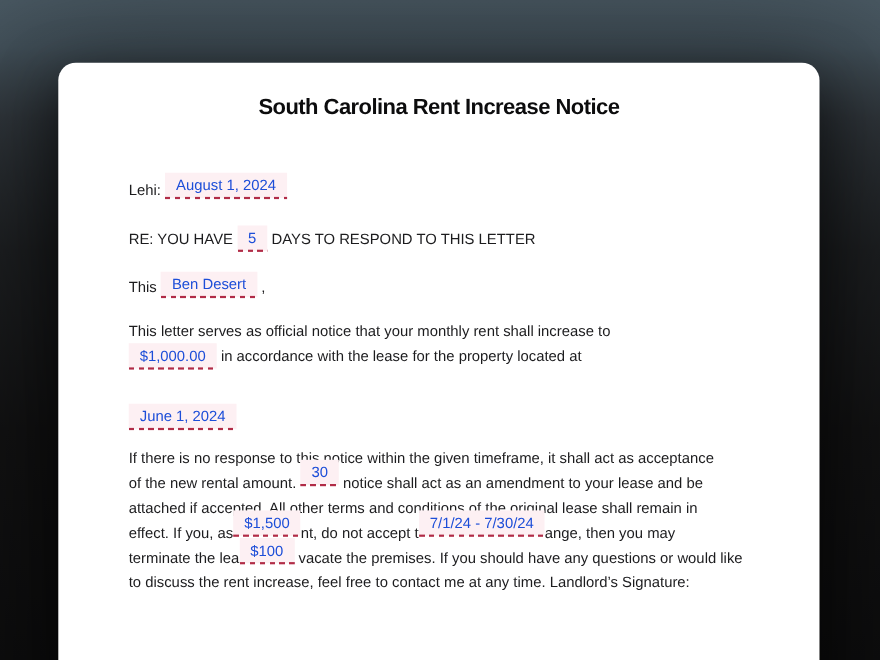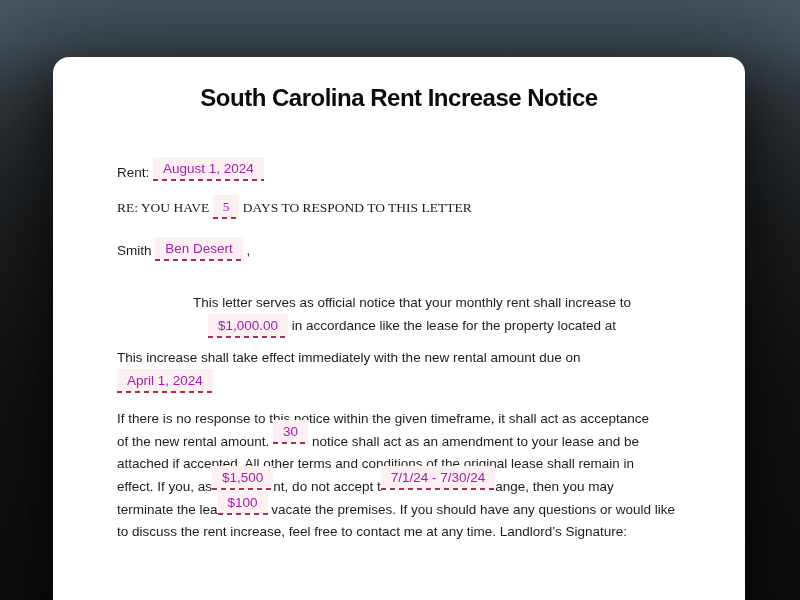--- a/index.html
+++ b/index.html
@@ -29,62 +29,62 @@
     background: #ffffff;
     border-radius: 16px;
     box-shadow:
       0 18px 50px rgba(0,0,0,0.55),
       0 60px 160px 90px rgba(0,0,0,0.55);
     box-sizing: border-box;
   }
   .doc-title {
     margin: 26px 10px 0;
     text-align: center;
-    font-size: 24px;
+    font-size: 20px;
     line-height: 30px;
     font-weight: 700;
     letter-spacing: -0.5px;
     color: #0c0c0d;
   }
   .letter-body {
     padding: 0 38px 0 64px;
     font-size: 13.5px;
     line-height: 22px;
     color: #1c1c1e;
   }
   .block { margin: 0; }
   .chip {
     display: inline-block;
     position: relative;
     background: #fdf0f3;
     padding: 2px 10px 1px;
     line-height: 20px;
     white-space: nowrap;
-    color: #a21caf;
+    color: #1d4ed8;
   }
   .chip::after {
     content: "";
     position: absolute;
     left: 0;
     right: 0;
     bottom: -1px;
     height: 2px;
     background: repeating-linear-gradient(90deg,
       #b12c47 0, #b12c47 5px,
       transparent 5px, transparent 9px);
   }
 </style>
 </head>
 <body>
 
 <div class="backdrop">
   <div class="page-card">
     <h1 class="doc-title">South Carolina Rent Increase Notice</h1>
     <div class="letter-body" id="letter-body">
-        <p class="block" style="margin-top: 48px;"><span>Rent: </span><span class="chip" style="top: -4px;">August 1, 2024</span></p>
-        <p class="block" style="margin-top: 12px; font-family: Liberation Serif, serif;"><span>RE: YOU HAVE </span><span class="chip" style="top: -1px;">5</span><span> DAYS TO RESPOND TO THIS LETTER</span></p>
-        <p class="block" style="margin-top: 20px;"><span>Smith </span><span class="chip" style="top: -2px;">Ben Desert</span><span> ,</span></p>
-        <p class="block" style="margin-top: 30px; text-align: center;"><span>This letter serves as official notice that your monthly rent shall increase to</span><br><span class="chip">$1,000.00</span><span> in accordance like the lease for the property located at</span><br></p>
-        <p class="block" style="margin-top: 10px;"><span>This increase shall take effect immediately with the new rental amount due on</span><br><span class="chip">April 1, 2024</span></p>
+        <p class="block" style="margin-top: 48px;"><span>Lehi: </span><span class="chip" style="top: -4px;">August 1, 2024</span></p>
+        <p class="block" style="margin-top: 22px;"><span>RE: YOU HAVE </span><span class="chip" style="top: -1px;">5</span><span> DAYS TO RESPOND TO THIS LETTER</span></p>
+        <p class="block" style="margin-top: 20px;"><span>This </span><span class="chip" style="top: -2px;">Ben Desert</span><span> ,</span></p>
+        <p class="block" style="margin-top: 18px;"><span>This letter serves as official notice that your monthly rent shall increase to</span><br><span class="chip">$1,000.00</span><span> in accordance with the lease for the property located at</span><br></p>
+        <p class="block" style="margin-top: 10px;"><br><span class="chip">June 1, 2024</span></p>
         <p class="block" style="margin-top: 16px;"><span>If there is no response to this notice within the given timeframe, it shall act as acceptance</span><br><span>of the new rental amount. </span><span class="chip" style="top: -10px;">30</span><span> notice shall act as an amendment to your lease and be</span><br><span>attached if accepted. All other terms and conditions of the original lease shall remain in</span><br><span>effect. If you, as</span><span class="chip" style="top: -9px;">$1,500</span><span>nt, do not accept t</span><span class="chip" style="top: -9px;">7/1/24 - 7/30/24</span><span>ange, then you may</span><br><span>terminate the lea</span><span class="chip" style="top: -7px;">$100</span><span> vacate the premises. If you should have any questions or would like</span><br><span>to discuss the rent increase, feel free to contact me at any time. Landlord’s Signature:</span></p>
       </div>
   </div>
 </div>
 
 </body></html>

